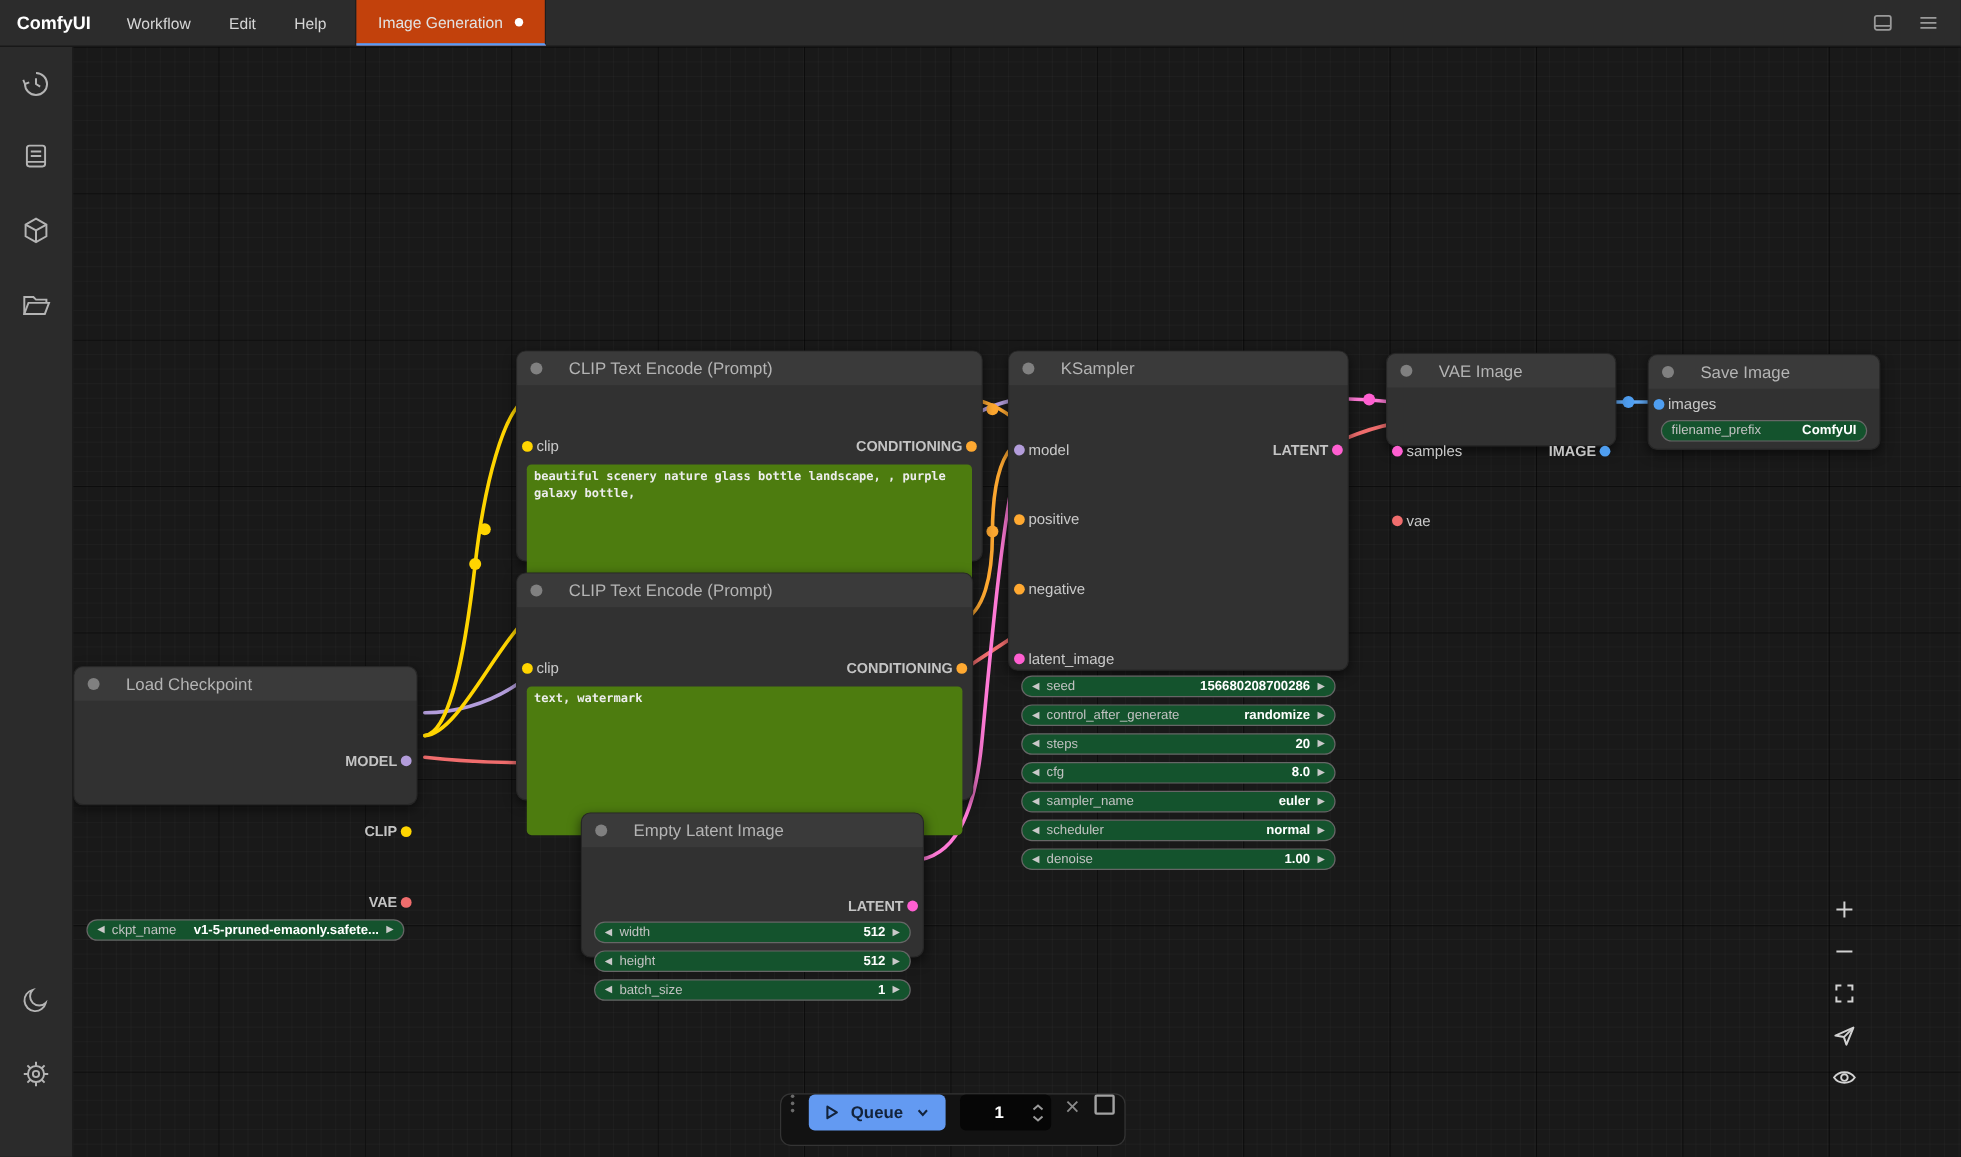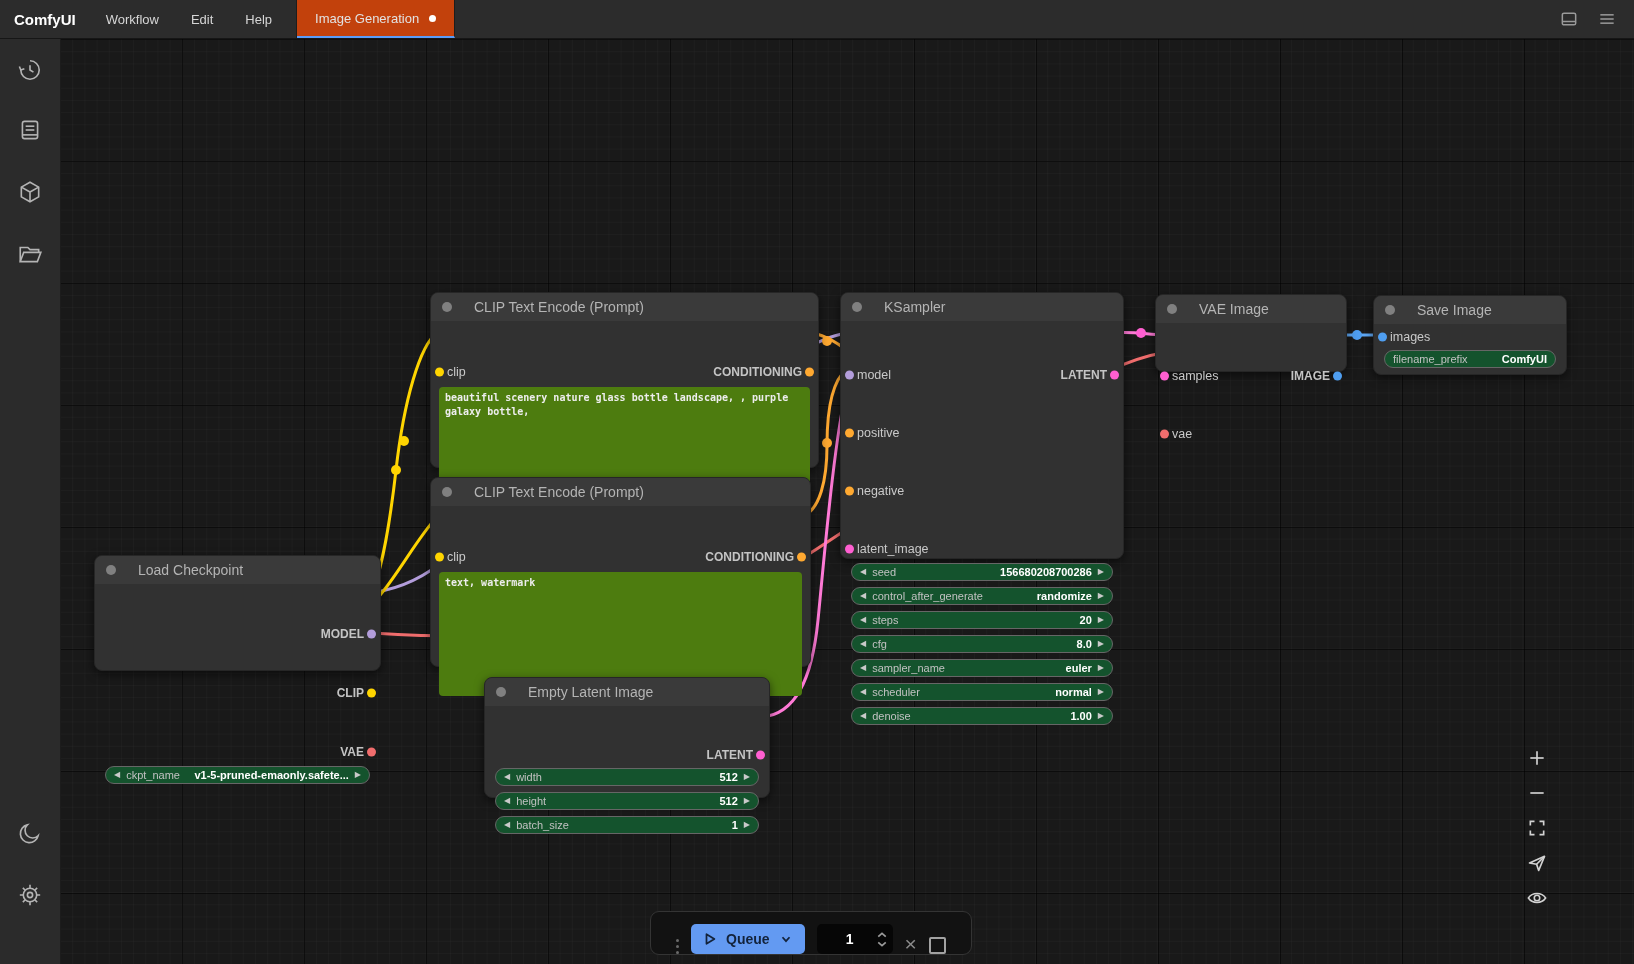--- a/index.html
+++ b/index.html
@@ -49,22 +49,22 @@
   .widget{height:16px;margin:0 10px;background:#14532d;border:1px solid #666;border-radius:9px;
     display:flex;align-items:center;padding:0 8px;font-size:11px;color:#c2c2c2;gap:6px;}
   .widget + .widget{margin-top:6px;}
   .warr{font-size:8px;color:#c9c9c9;line-height:1;}
   .wname{white-space:nowrap;overflow:hidden;}
   .wval{margin-left:auto;color:#fff;font-weight:700;white-space:nowrap;}
   .prompt{background:#4d7c0f;border-radius:4px;margin:4px 8px;padding:4px 6px;
     font-family:"DejaVu Sans Mono",monospace;font-size:10px;font-weight:700;color:#ededed;
     overflow:hidden;line-height:1.35;}
   
-  .queue-bar{position:absolute;left:650px;top:911px;height:42px;display:flex;align-items:flex-end;
-    gap:12px;padding:0 25px;background:#121212;border:1px solid #343434;border-radius:9px;z-index:4;}
+  .queue-bar{position:absolute;left:650px;top:911px;height:42px;display:flex;align-items:flex-start;
+    gap:12px;padding:0 8px;background:#121212;border:1px solid #343434;border-radius:9px;z-index:4;}
   .drag-handle{display:flex;flex-direction:column;gap:3px;}
   .drag-handle i{width:3px;height:3px;border-radius:50%;background:#6a6a6a;}
   .queue-btn{height:30px;background:#639af2;border-radius:5px;display:flex;align-items:center;
     gap:9px;padding:0 12px;color:#13233b;font-size:14px;font-weight:600;}
   .queue-btn svg{stroke:#13233b;fill:none;stroke-width:2;}
   .batch{height:30px;min-width:56px;background:#060606;border-radius:5px;display:flex;align-items:center;
     padding:0 6px 0 14px;gap:8px;}
   .batch .num{color:#fff;font-size:14px;font-weight:700;flex:1;text-align:center;}
   .steppers{display:flex;flex-direction:column;gap:3px;}
   .steppers svg{stroke:#9a9a9a;fill:none;stroke-width:2;}
@@ -161,21 +161,21 @@
   </div>
   <div class="sb-icon" style="top:843px">
     <svg width="26" height="26" viewBox="0 0 24 24">
       <circle cx="12" cy="12" r="6.2"></circle>
         <circle cx="12" cy="12" r="2.4"></circle>
       <path d="M12 2.6 V5.8 M12 18.2 V21.4 M2.6 12 H5.8 M18.2 12 H21.4 M5.4 5.4 L7.6 7.6 M16.4 16.4 L18.6 18.6 M18.6 5.4 L16.4 7.6 M5.4 18.6 L7.6 16.4"></path>
     </svg>
   </div>
 </div>
 
-<div class="node" style="left:94px;top:555px;width:285px;height:114px">
+<div class="node" style="left:61px;top:555px;width:285px;height:114px">
   <div class="node-title">
     <span class="tdot"></span>
     <span>Load Checkpoint</span>
   </div>
   <div class="srow" style="height:19px">
       <span class="outlab">MODEL</span>
       <span class="dot out c-model"></span>
     </div>
   <div class="srow" style="height:19px">
       <span class="outlab">CLIP</span>

